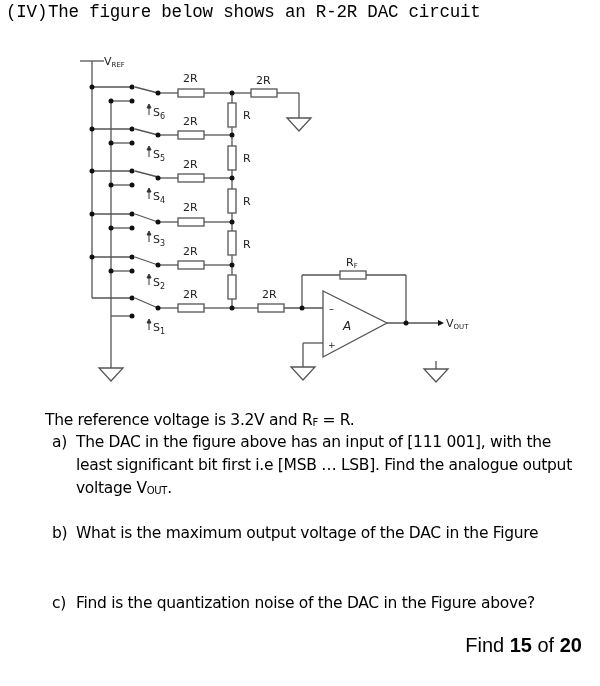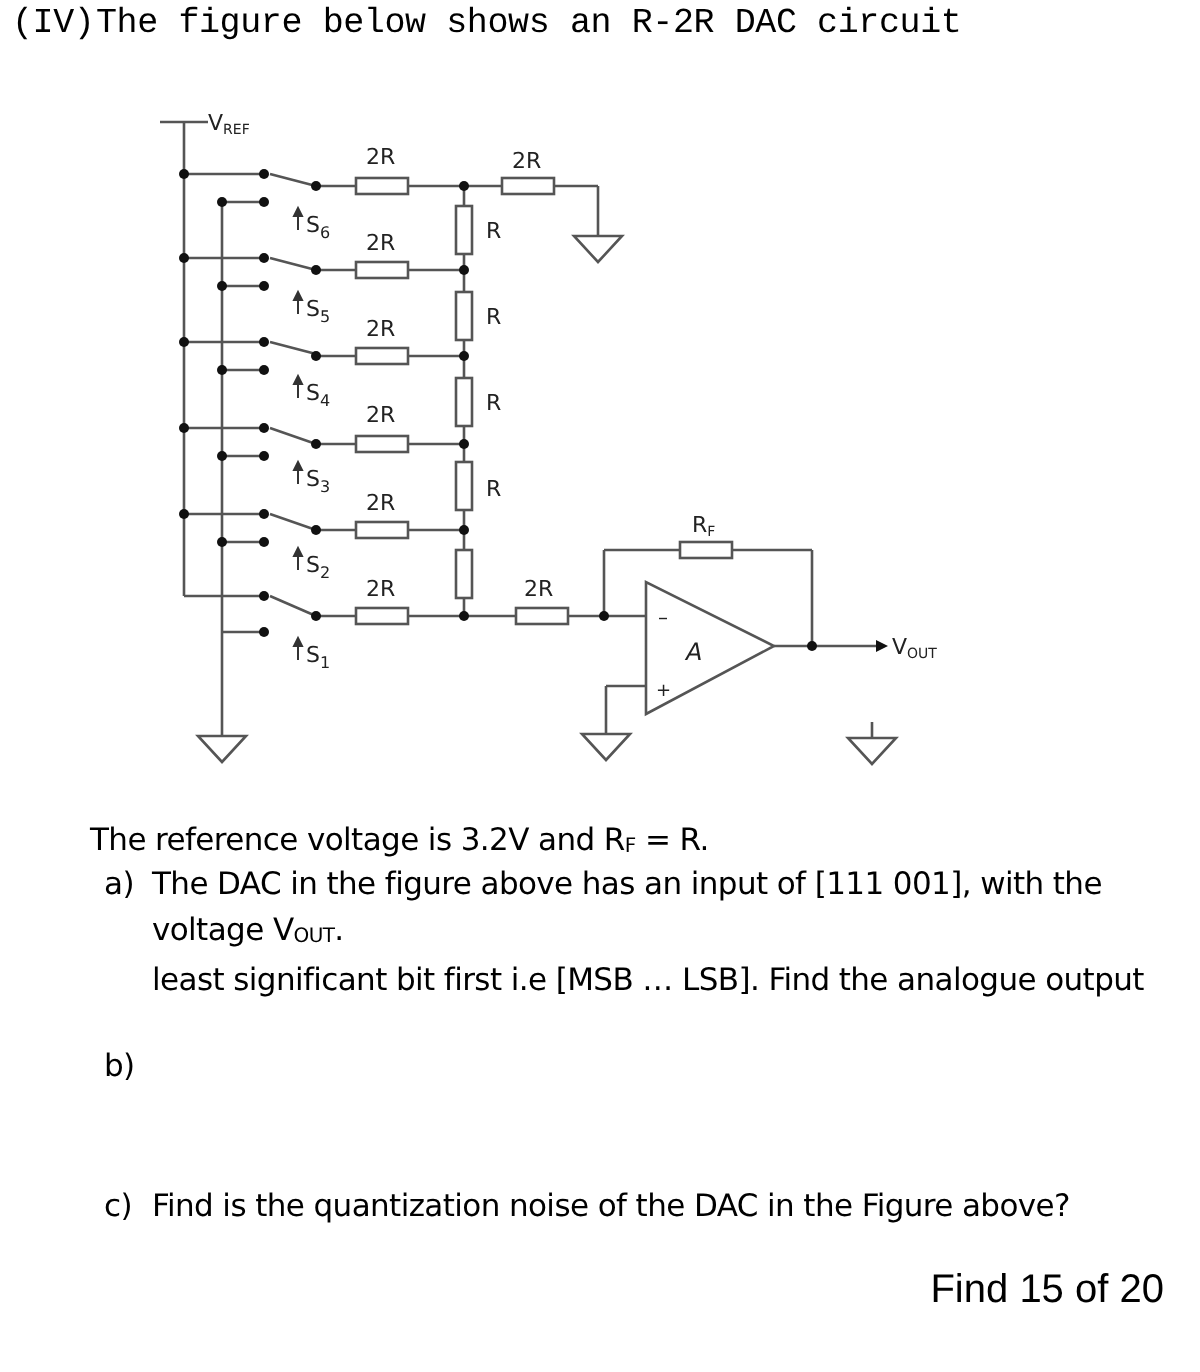--- a/index.html
+++ b/index.html
@@ -10,21 +10,21 @@
     .heading .num { display: inline-block; width: 42px; }
     .circuit { position: absolute; left: 0; top: 0; }
     .body-text { position: absolute; left: 45px; top: 409px; width: 540px;
                  font-family: "DejaVu Sans", sans-serif; font-size: 15.5px; line-height: 22px; letter-spacing: -0.3px; }
     .q { position: absolute; left: 52px; width: 540px; font-family: "DejaVu Sans", sans-serif;
          font-size: 15.5px; line-height: 23px; letter-spacing: -0.3px; }
     .q .lbl { position: absolute; left: 0; }
     .q .txt { display: block; margin-left: 24px; }
     .sub { font-size: 10px; vertical-align: baseline; position: relative; top: 1px; }
     .footer { position: absolute; right: 18px; top: 634px; font-size: 20px; font-family: "Liberation Sans", sans-serif; }
-    .footer b { font-weight: normal; }
+    .footer b { font-weight: bold; }
     svg text { font-family: "DejaVu Sans", sans-serif; fill: #222; }
   </style>
 </head>
 <body>
 
 <div class="heading">
   <span class="num">(IV)</span><span>The figure below shows an R-2R DAC circuit</span>
 </div>
 
 <svg class="circuit" width="600" height="400" viewBox="0 0 600 400" xmlns="http://www.w3.org/2000/svg">
@@ -204,26 +204,27 @@
   <text x="446" y="327" font-size="11"><tspan>V</tspan><tspan font-size="7" dy="2">OUT</tspan></text>
 </svg>
 
 <div class="body-text">
   <span>The reference voltage is 3.2V and R</span><span class="sub">F</span><span> = R.</span>
 </div>
 
 <div class="q" style="top:431px;">
   <span class="lbl">a)</span>
   <span class="txt">The DAC in the figure above has an input of [111 001], with the</span>
+  <span class="txt">least significant bit first i.e [MSB … LSB]. Find the analogue output</span>
   <span class="txt"><span>voltage V</span><span class="sub">OUT</span><span>.</span></span>
-  <span class="txt">least significant bit first i.e [MSB … LSB]. Find the analogue output</span>
 </div>
 
 <div class="q" style="top:522px;">
   <span class="lbl">b)</span>
+  <span class="txt">What is the maximum output voltage of the DAC in the Figure</span>
 </div>
 
 <div class="q" style="top:592px;">
   <span class="lbl">c)</span>
   <span class="txt">Find is the quantization noise of the DAC in the Figure above?</span>
 </div>
 
 <div class="footer">
   <span>Find</span> <b>15</b> <span>of</span> <b>20</b>
 </div>

